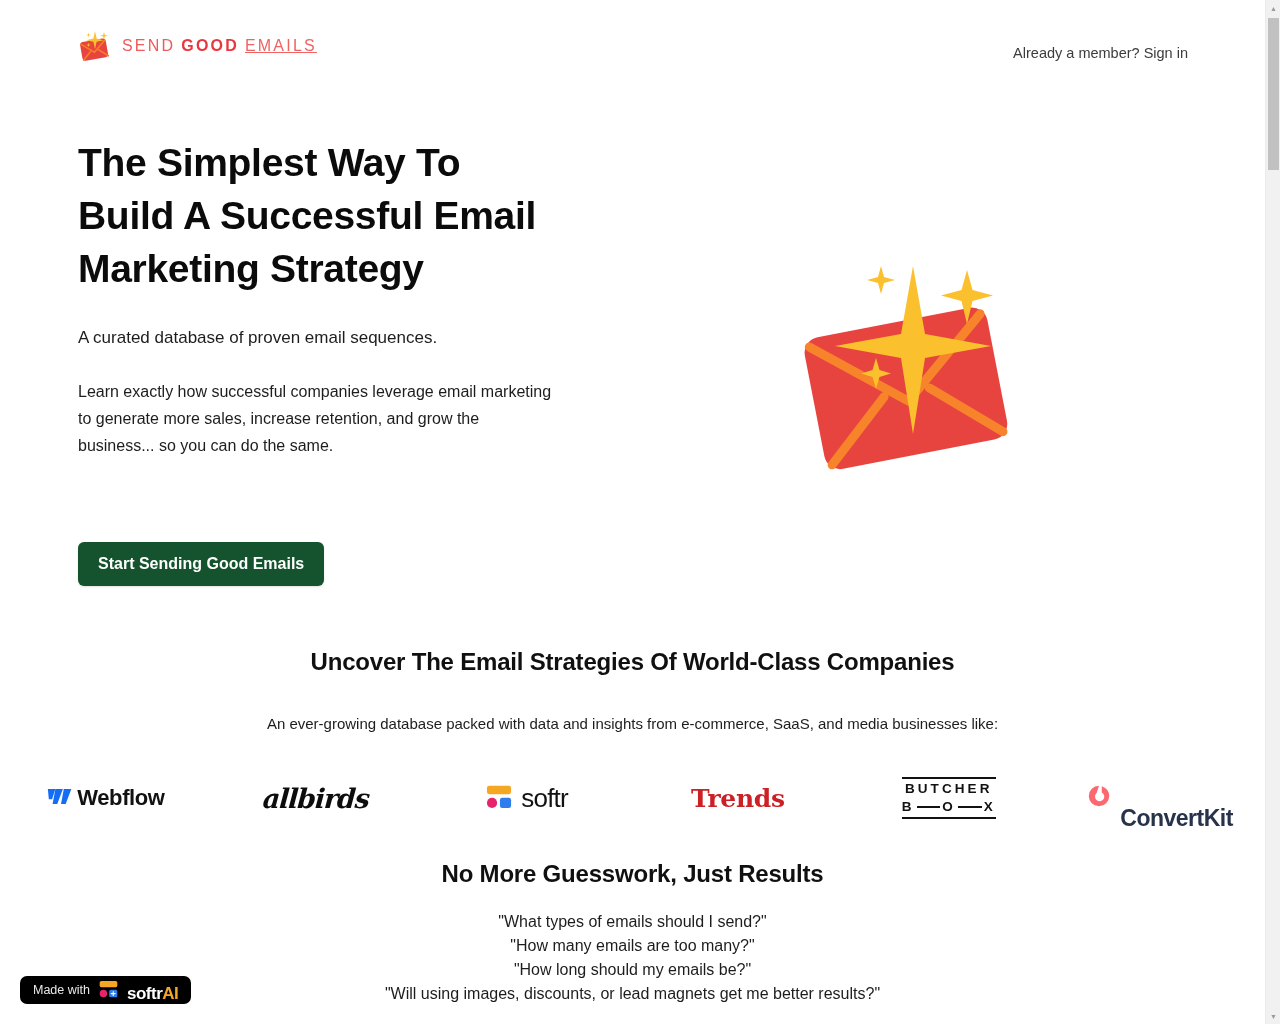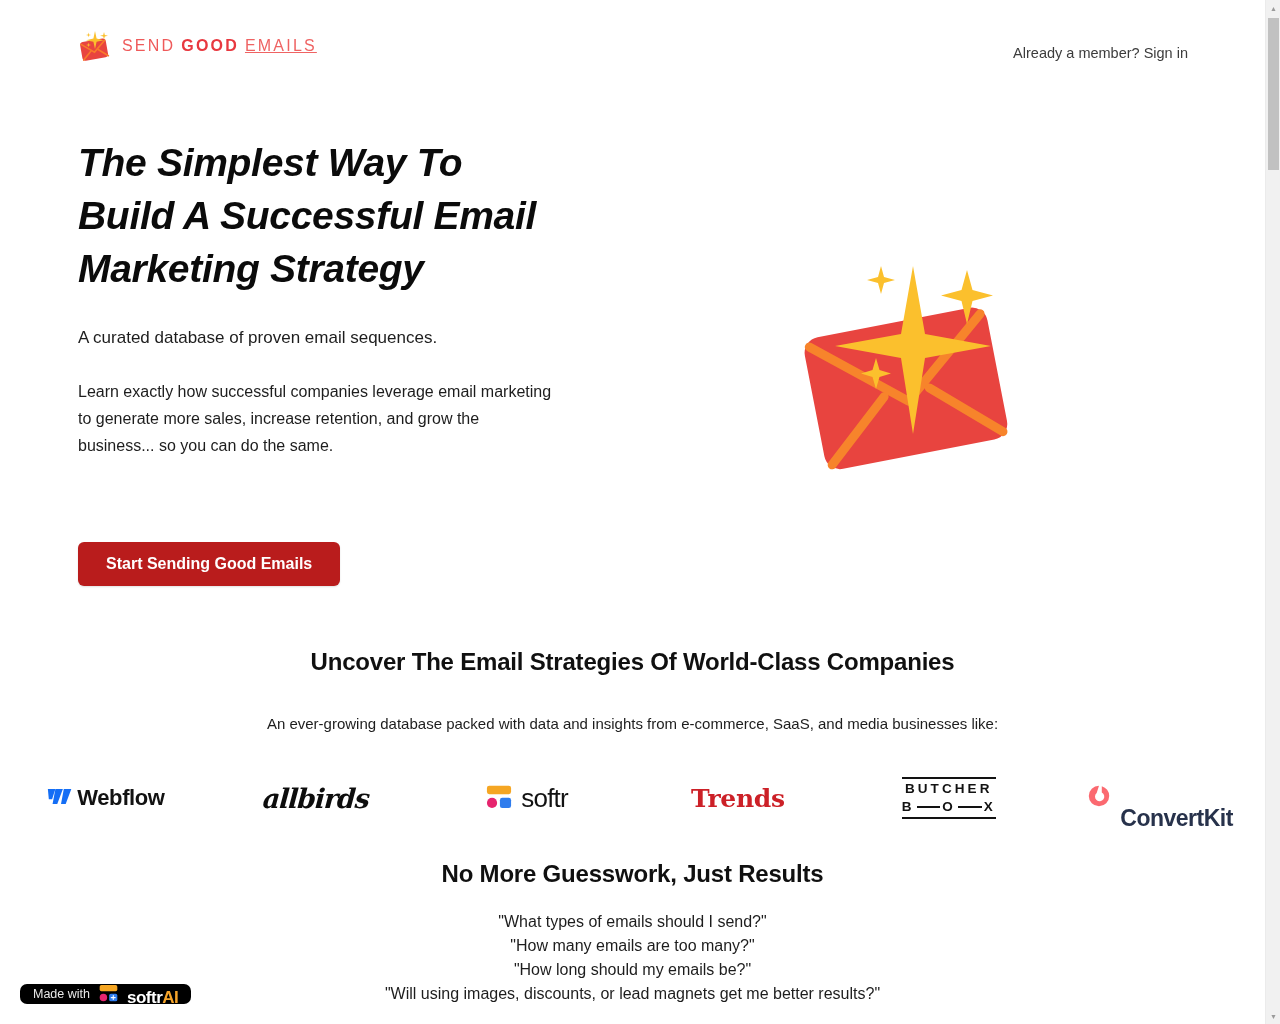--- a/index.html
+++ b/index.html
@@ -90,21 +90,20 @@
     left: 78px; top: 28px;
     width: 560px;
   }
   h1.hero-title {
     margin: 0;
     font-size: 39px;
     line-height: 53px;
     font-weight: 700;
     color: #0b0b0b;
     letter-spacing: -0.3px;
-    font-style: italic;
   }
   .hero-sub1 {
     margin: 0;
     padding-top: 29px;
     font-size: 17px;
     line-height: 27px;
     color: #1d1d1d;
   }
   .hero-sub2 {
     margin: 0;
@@ -114,22 +113,22 @@
     color: #1d1d1d;
     width: 475px;
   }
   .cta {
     position: absolute;
     left: 78px; top: 434px;
     display: inline-flex;
     align-items: center;
     justify-content: center;
     height: 44px;
-    padding: 0 28px;
-    background: #b91c1c;
+    padding: 0 20px;
+    background: #14532d;
     color: #ffffff;
     font-size: 16px;
     font-weight: 700;
     border: none;
     border-radius: 6px;
     cursor: pointer;
     box-shadow: 0 1px 2px rgba(0,0,0,.12);
     white-space: nowrap;
     font-family: inherit;
   }
@@ -237,21 +236,21 @@
   .guess-list li {
     font-size: 16px;
     line-height: 24px;
     color: #1d1d1d;
   }
 
   
   .softr-badge {
     position: absolute;
     left: 20px; bottom: 20px;
-    height: 20px;
+    height: 28px;
     display: flex;
     align-items: center;
     gap: 9px;
     padding: 0 13px;
     background: #000000;
     border-radius: 7px;
     text-decoration: none;
     cursor: pointer;
   }
   .sb-made {

